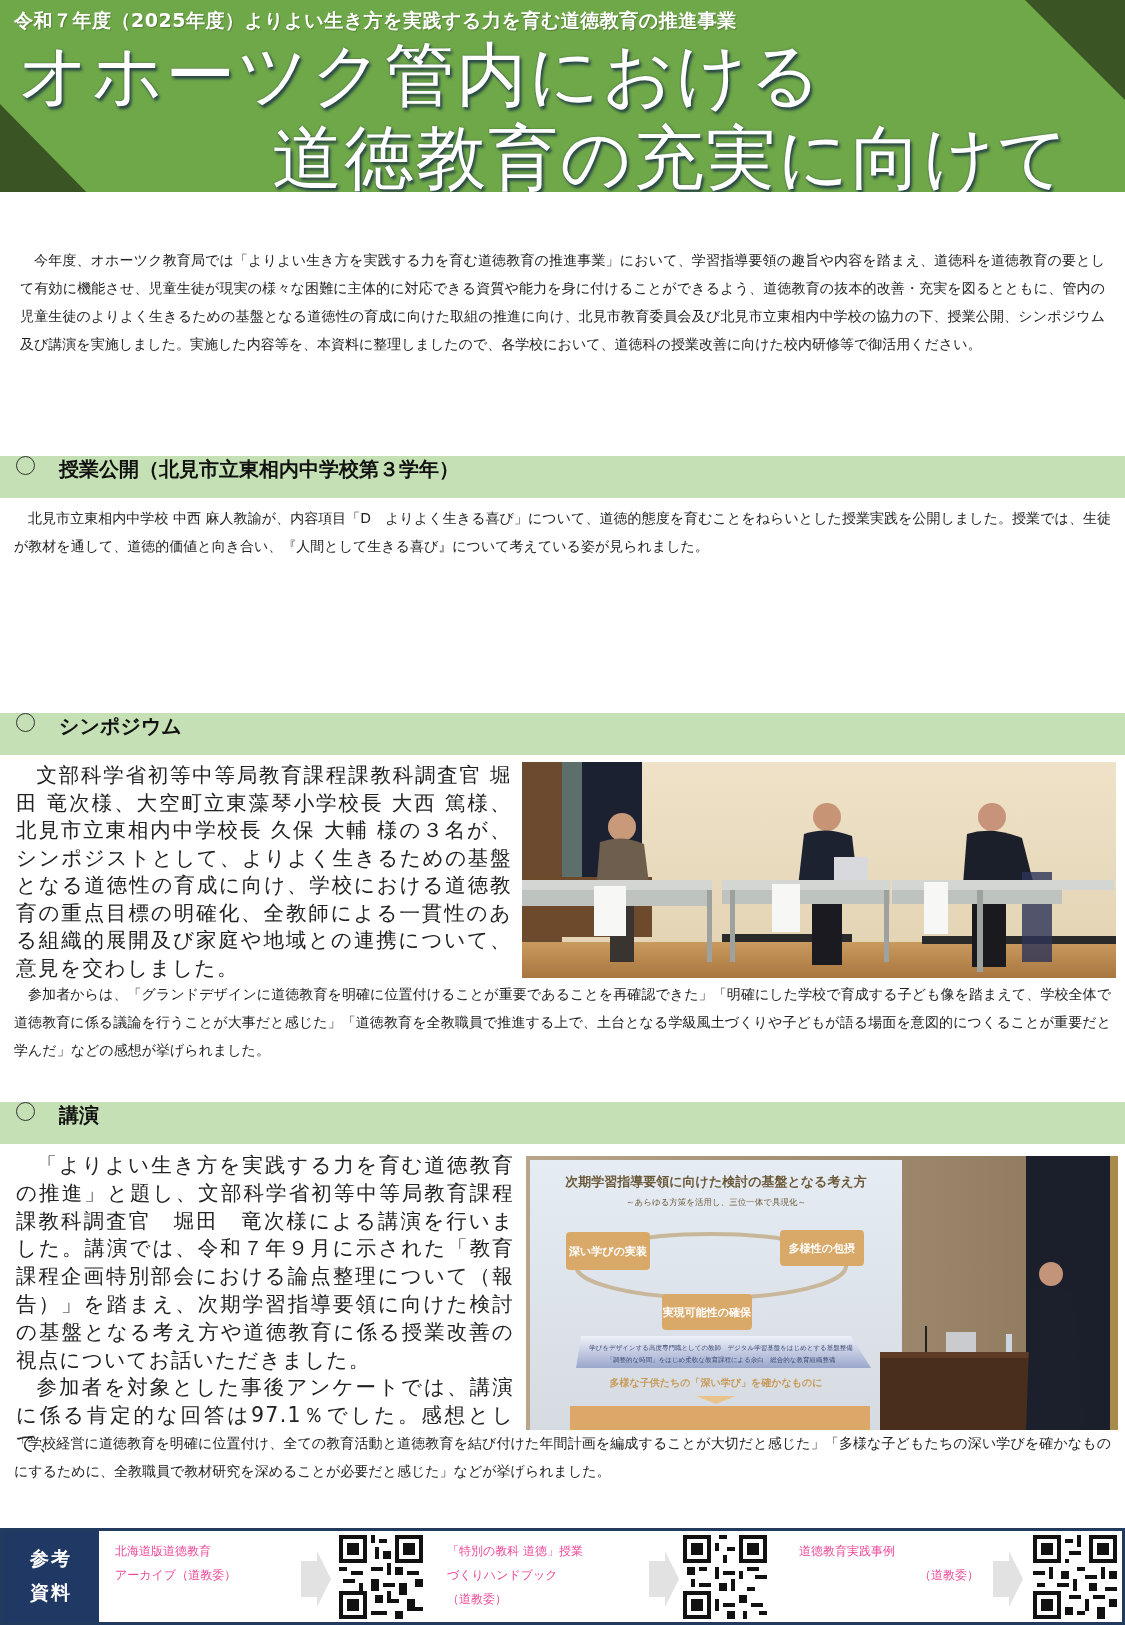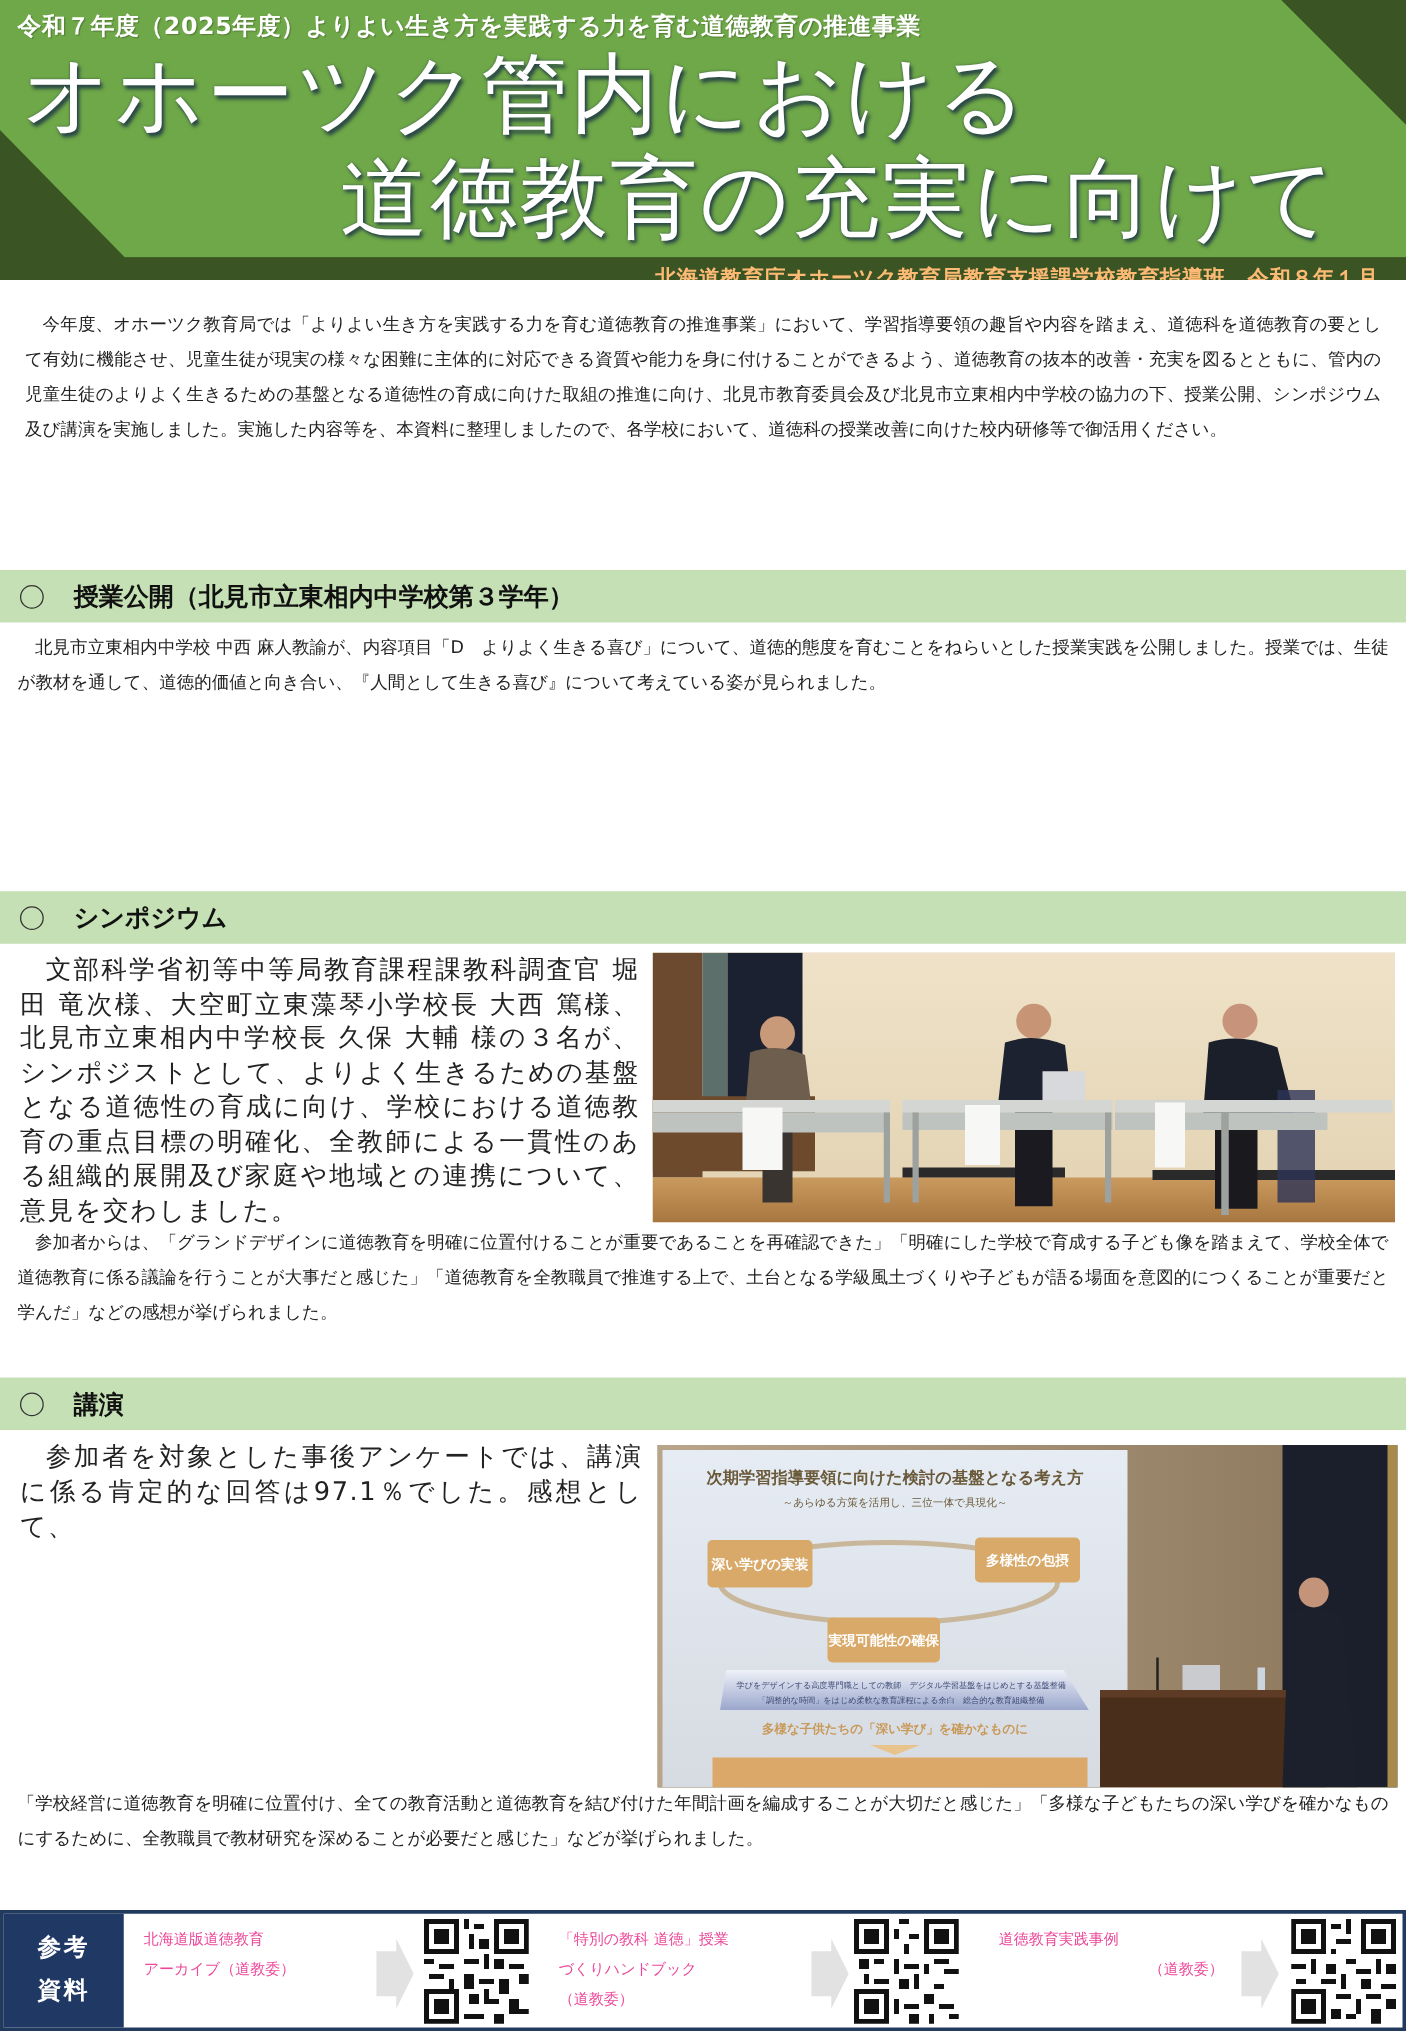--- a/index.html
+++ b/index.html
@@ -1,20 +1,20 @@
 <!DOCTYPE html>
 <html><head>
 <meta charset="utf-8">
 <style>
   * { box-sizing: border-box; margin: 0; padding: 0; }
   html, body { width: 1125px; height: 1625px; background: #ffffff; overflow: hidden; }
   body { font-family: "DejaVu Sans", "Liberation Sans", sans-serif; color: #222; position: relative; }
 
   
-  .banner { position: absolute; left: 0; top: 0; width: 1125px; height: 224px; background: #3a5423; overflow: hidden; }
+  .banner { position: absolute; left: 0; top: 0; width: 1125px; height: 192px; background: #3a5423; overflow: hidden; }
   .banner-shape {
     position: absolute; left: 0; top: 0; width: 1125px; height: 206px; background: #6fa848;
     clip-path: polygon(0 0, 1025px 0, 1125px 100px, 1125px 206px, 100px 206px, 0 104px);
   }
   .banner-sub {
     position: absolute; left: 14px; top: 8px; font-size: 19px; font-weight: bold; color: #ffffff;
     letter-spacing: 0.5px; text-shadow: 1px 1px 1px rgba(0,0,0,0.25);
   }
   .banner-title {
     position: absolute; font-size: 70px; color: #ffffff; font-weight: normal; letter-spacing: 2px;
@@ -28,21 +28,21 @@
   }
 
   
   .para { position: absolute; font-size: 14px; line-height: 28px; color: #222; text-align: justify; }
   .indent { text-indent: 1em; }
 
   .intro { left: 20px; top: 246px; width: 1085px; }
 
   .sec-head {
     position: absolute; left: 0; width: 1125px; height: 42px; background: #c5e0b4;
-    display: flex; align-items: center; padding-left: 16px; font-size: 20px; font-weight: bold; color: #111;
+    display: flex; padding-left: 16px; font-size: 20px; font-weight: bold; color: #111;
   }
   .sec-head .circ {
     display: inline-block; width: 19px; height: 19px; border: 1.5px solid #333; border-radius: 50%; margin-right: 24px; flex: none;
   }
   .sec1 { top: 456px; }
   .sec2 { top: 713px; }
   .sec3 { top: 1102px; }
 
   .s1-text { left: 14px; top: 504px; width: 1097px; }
 
@@ -151,20 +151,21 @@
 <div class="para s2-text2">
   <p class="indent">参加者からは、「グランドデザインに道徳教育を明確に位置付けることが重要であることを再確認できた」「明確にした学校で育成する子ども像を踏まえて、学校全体で道徳教育に係る議論を行うことが大事だと感じた」「道徳教育を全教職員で推進する上で、土台となる学級風土づくりや子どもが語る場面を意図的につくることが重要だと学んだ」などの感想が挙げられました。</p>
 </div>
 
 <div class="sec-head sec3">
   <span class="circ"></span>
   <span>講演</span>
 </div>
 
 <div class="para s3-text">
+  <p class="indent">「よりよい生き方を実践する力を育む道徳教育の推進」と題し、文部科学省初等中等局教育課程課教科調査官　堀田　竜次様による講演を行いました。講演では、令和７年９月に示された「教育課程企画特別部会における論点整理について（報告）」を踏まえ、次期学習指導要領に向けた検討の基盤となる考え方や道徳教育に係る授業改善の視点についてお話いただきました。</p>
   <p class="indent">参加者を対象とした事後アンケートでは、講演に係る肯定的な回答は97.1％でした。感想として、</p>
 </div>
 
 <div class="photo photo-lecture">
   <svg width="592" height="274" viewBox="0 0 592 274">
     <defs>
       <linearGradient id="scr" x1="0" y1="0" x2="0" y2="1">
         <stop offset="0" stop-color="#e6ecf4"></stop>
           <stop offset="1" stop-color="#d6dbe2"></stop>
       </linearGradient>

